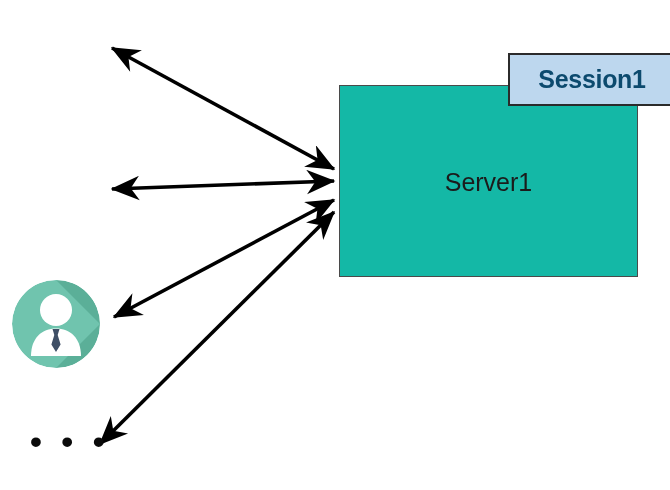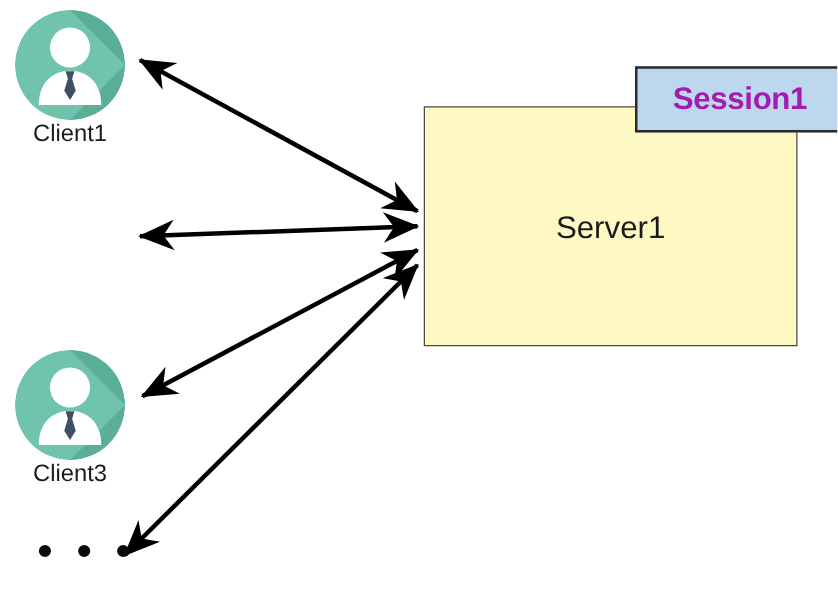--- a/index.html
+++ b/index.html
@@ -40,21 +40,21 @@
     margin-top: 1px;
     white-space: nowrap;
   }
   
   .server-box {
     position: absolute;
     left: 339px;
     top: 85px;
     width: 299px;
     height: 192px;
-    background: #fef9c3;
+    background: #14b8a6;
     border: 1px solid #4a4a4a;
     box-sizing: border-box;
   }
   .server-label {
     position: absolute;
     left: 0;
     right: 0;
     top: 82px;
     text-align: center;
     font-size: 25px;
@@ -71,21 +71,21 @@
     background: #bdd7ee;
     border: 2px solid #2b2b2b;
     box-sizing: border-box;
     display: flex;
     align-items: center;
     justify-content: center;
   }
   .session-label {
     font-size: 25px;
     font-weight: bold;
-    color: #a21caf;
+    color: #0c4a6e;
     font-family: "Liberation Sans", sans-serif;
     letter-spacing: -0.3px;
   }
   
   .ellipsis {
     position: absolute;
     left: 30px;
     top: 424px;
     font-size: 34px;
     font-weight: bold;
@@ -121,45 +121,32 @@
 
     <line x1="112" y1="48" x2="334" y2="169" stroke="#000000" stroke-width="3.6" marker-start="url(#ah-start)" marker-end="url(#ah-end)"></line>
 
     <line x1="112" y1="189" x2="334" y2="181" stroke="#000000" stroke-width="3.6" marker-start="url(#ah-start)" marker-end="url(#ah-end)"></line>
 
     <line x1="114" y1="317" x2="334" y2="200" stroke="#000000" stroke-width="3.6" marker-start="url(#ah-start)" marker-end="url(#ah-end)"></line>
 
     <line x1="100" y1="444" x2="334" y2="212" stroke="#000000" stroke-width="3.6" marker-start="url(#ah-start)" marker-end="url(#ah-end)"></line>
   </svg>
 
-  <div class="client" style="left:8px; top:8px;">
-    <div class="avatar">
-      <svg width="88" height="88" viewBox="0 0 88 88" xmlns="http://www.w3.org/2000/svg">
-        <circle cx="44" cy="44" r="44" fill="#70c4ae"></circle>
-        <path d="M44,0 A44,44 0 0,1 44,88 L88,44 Z" fill="#4a9e87" opacity="0.55"></path>
-        <circle cx="44" cy="30" r="16" fill="#ffffff"></circle>
-        <path d="M19,76 C19,58 30,48.5 44,48.5 C58,48.5 69,58 69,76 Z" fill="#ffffff"></path>
-        <path d="M40.5,49 L47.5,49 L45.7,55 L48.6,64.5 L44,72 L39.4,64.5 L42.3,55 Z" fill="#3f4f66"></path>
-      </svg>
-    </div>
-    <div class="client-label">Client1</div>
-  </div>
 
 
   <div class="client" style="left:8px; top:280px;">
     <div class="avatar">
       <svg width="88" height="88" viewBox="0 0 88 88" xmlns="http://www.w3.org/2000/svg">
         <circle cx="44" cy="44" r="44" fill="#70c4ae"></circle>
         <path d="M44,0 A44,44 0 0,1 44,88 L88,44 Z" fill="#4a9e87" opacity="0.55"></path>
         <circle cx="44" cy="30" r="16" fill="#ffffff"></circle>
         <path d="M19,76 C19,58 30,48.5 44,48.5 C58,48.5 69,58 69,76 Z" fill="#ffffff"></path>
         <path d="M40.5,49 L47.5,49 L45.7,55 L48.6,64.5 L44,72 L39.4,64.5 L42.3,55 Z" fill="#3f4f66"></path>
       </svg>
     </div>
-    <div class="client-label">Client3</div>
   </div>
 
   <div class="ellipsis">• • •</div>
 
   <div class="server-box">
     <div class="server-label">Server1</div>
   </div>
 
   <div class="session-box">
     <span class="session-label">Session1</span>

